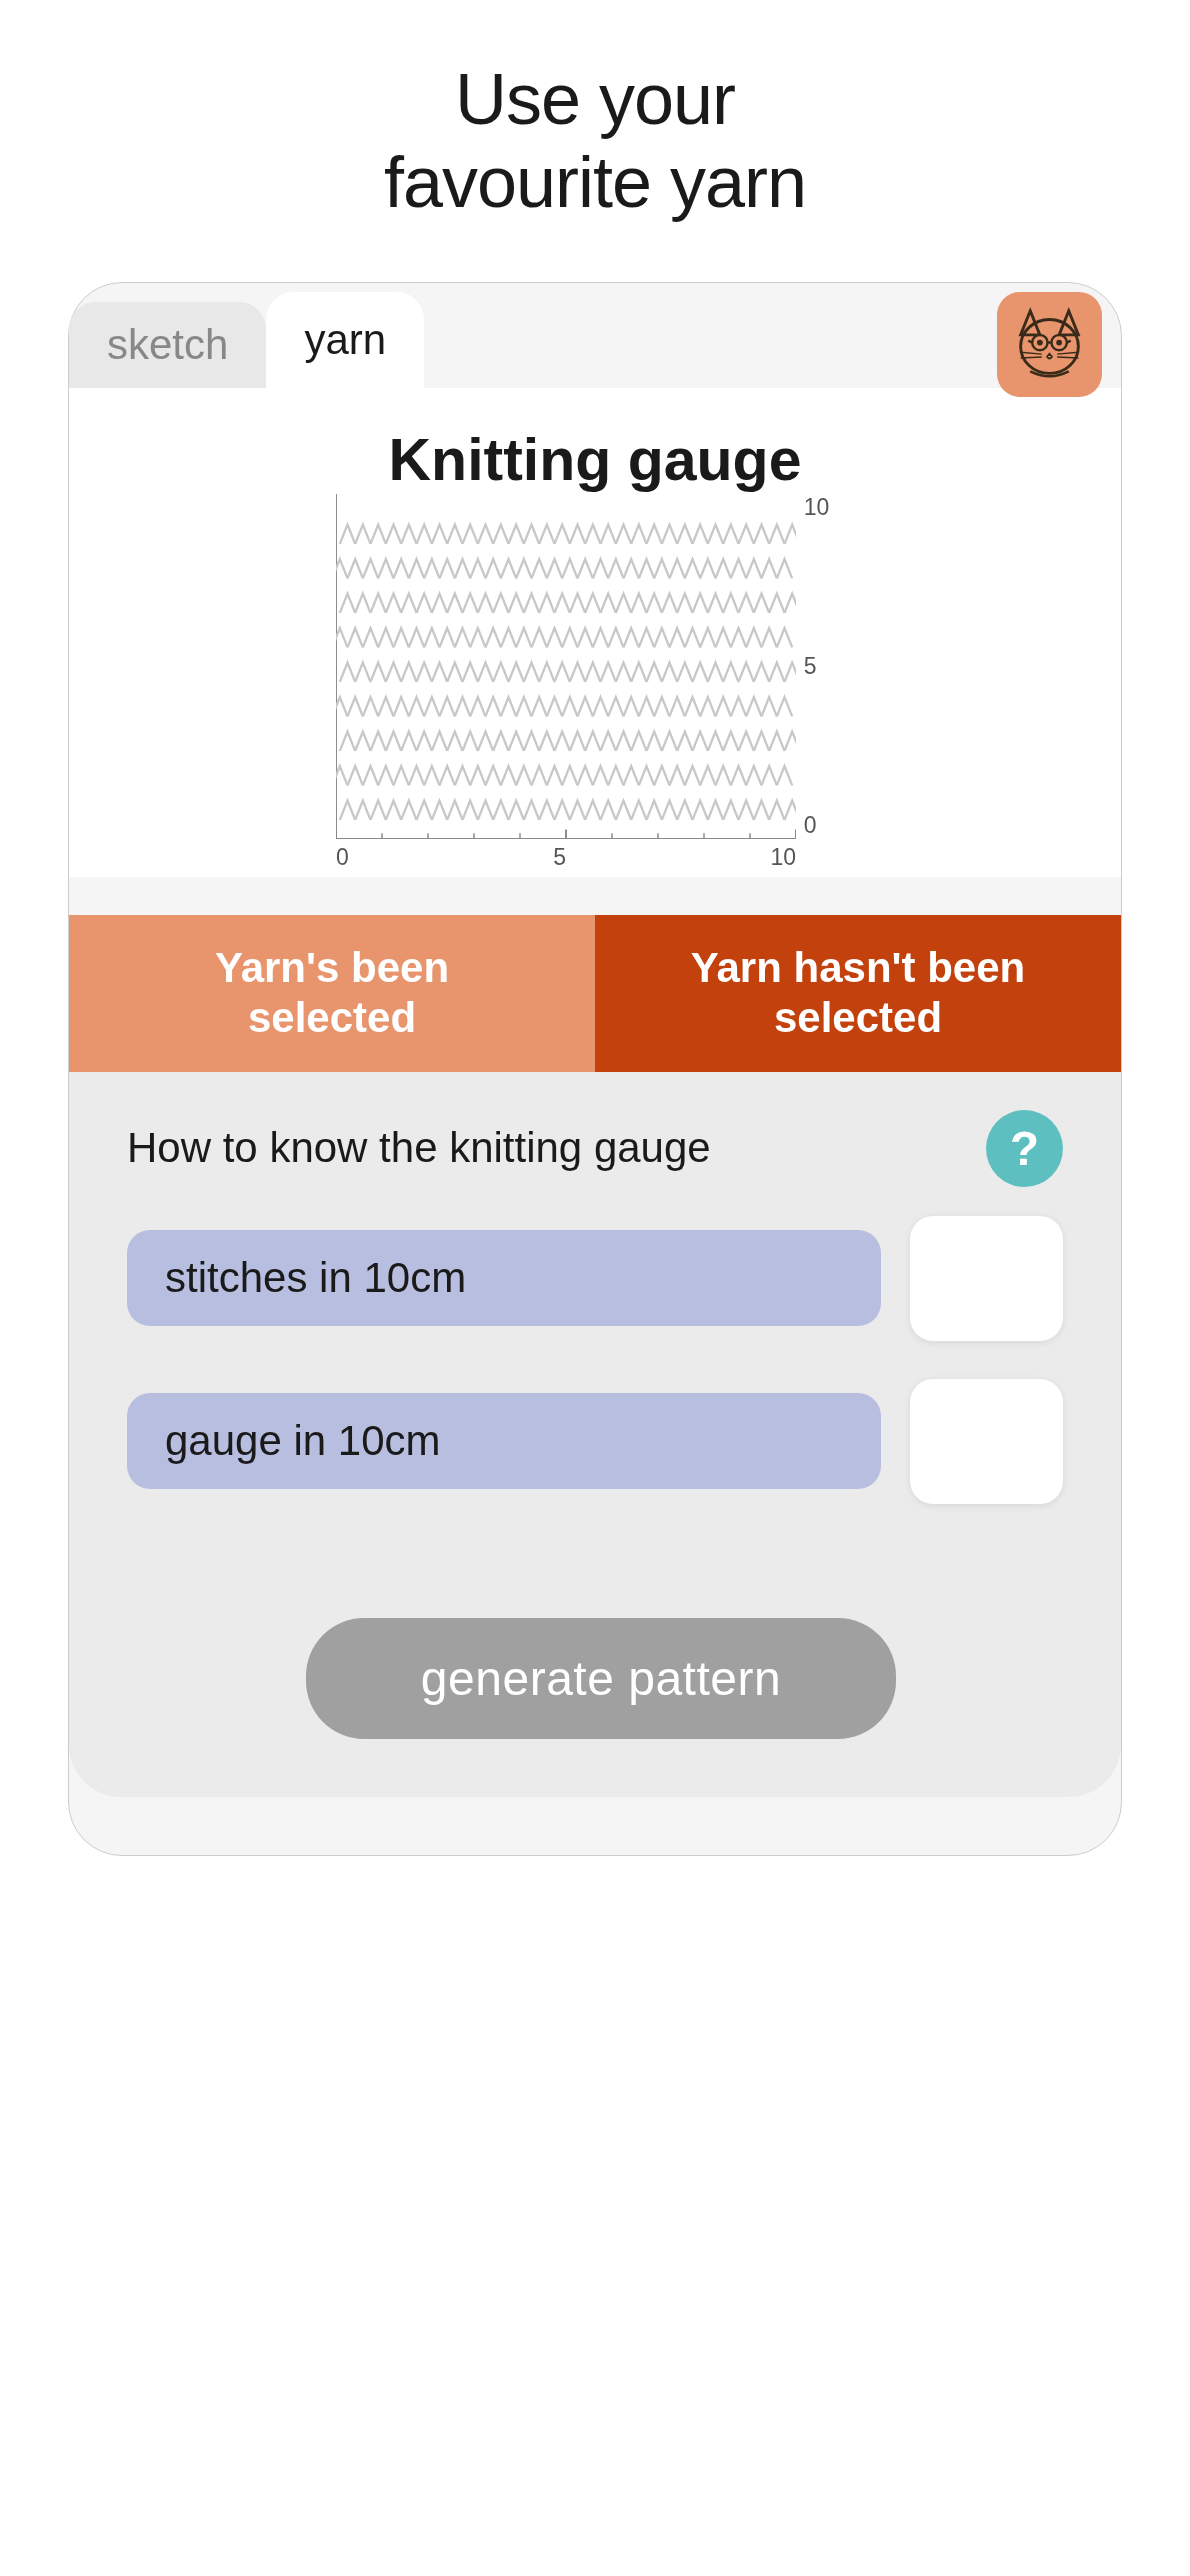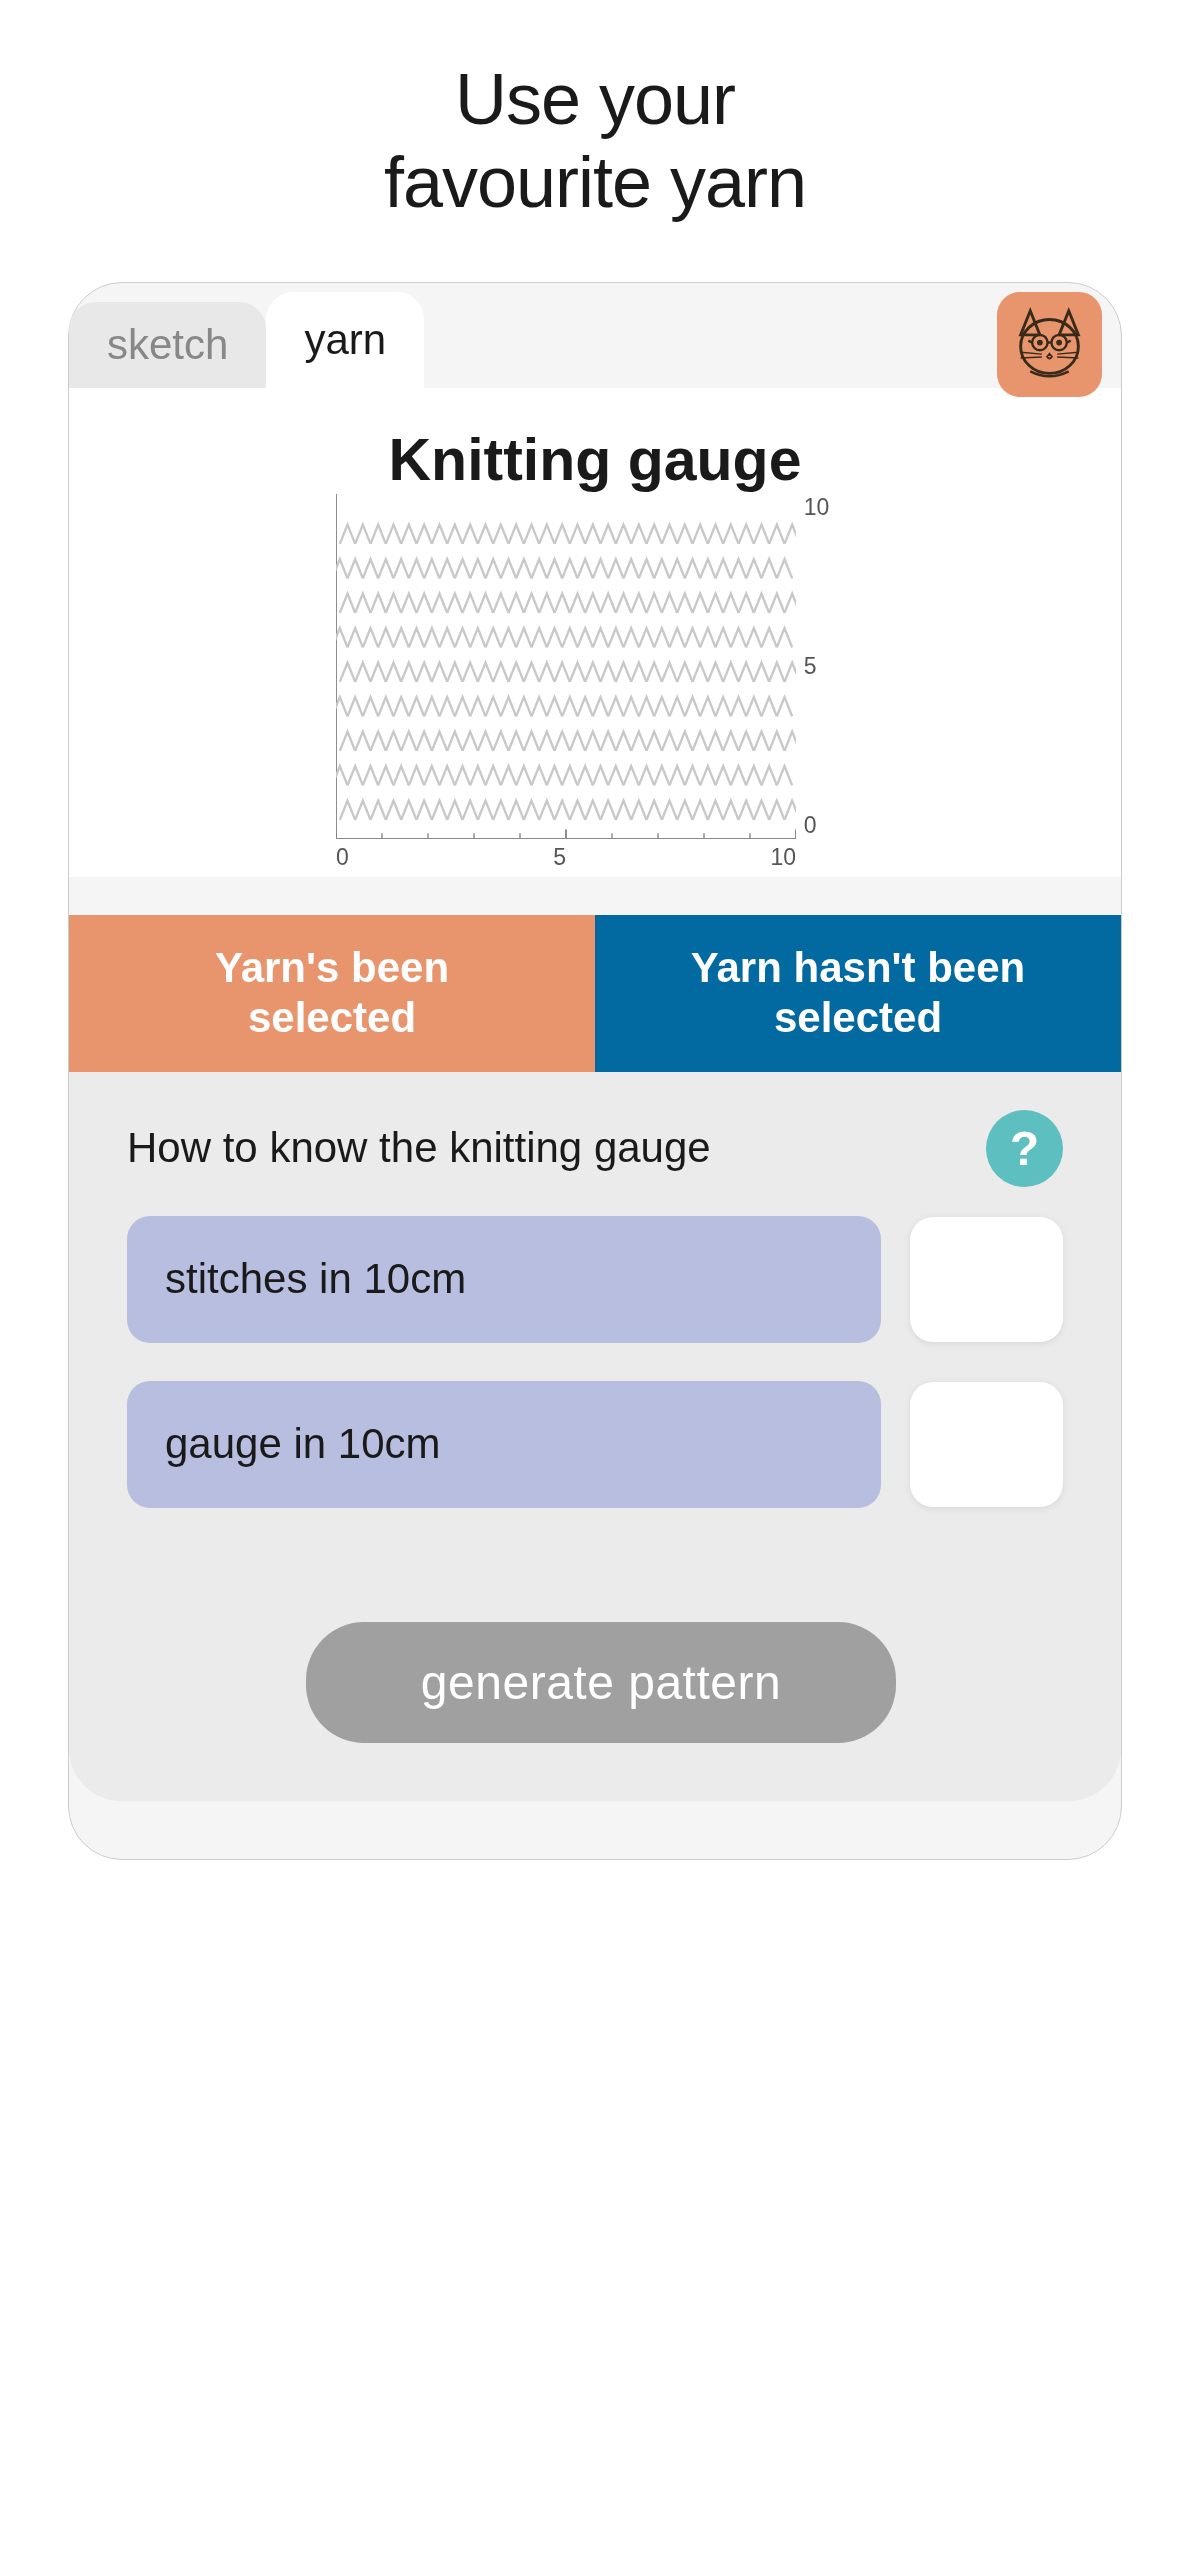--- a/index.html
+++ b/index.html
@@ -115,21 +115,21 @@
       font-weight: 600;
       text-align: center;
       cursor: pointer;
       line-height: 1.2;
     }
     .toggle-btn.selected {
       background: #e8956d;
       color: #fff;
     }
     .toggle-btn.unselected {
-      background: #0369a1;
+      background: #c2410c;
       color: #fff;
     }
     
     .info-section {
       background: #ebebeb;
       padding: 38px 58px;
     }
     .info-row {
       display: flex;
       align-items: center;
@@ -159,21 +159,21 @@
       gap: 29px;
       margin-bottom: 38px;
     }
     .input-label-box {
       flex: 1;
       background: #b8bee0;
       border-radius: 23px;
       padding: 29px 38px;
       font-size: 42px;
       color: #1a1a1a;
-      height: 127px;
+      height: 96px;
       display: flex;
       align-items: center;
     }
     .input-field {
       width: 153px;
       height: 125px;
       background: #fff;
       border-radius: 23px;
       border: none;
       font-size: 46px;

